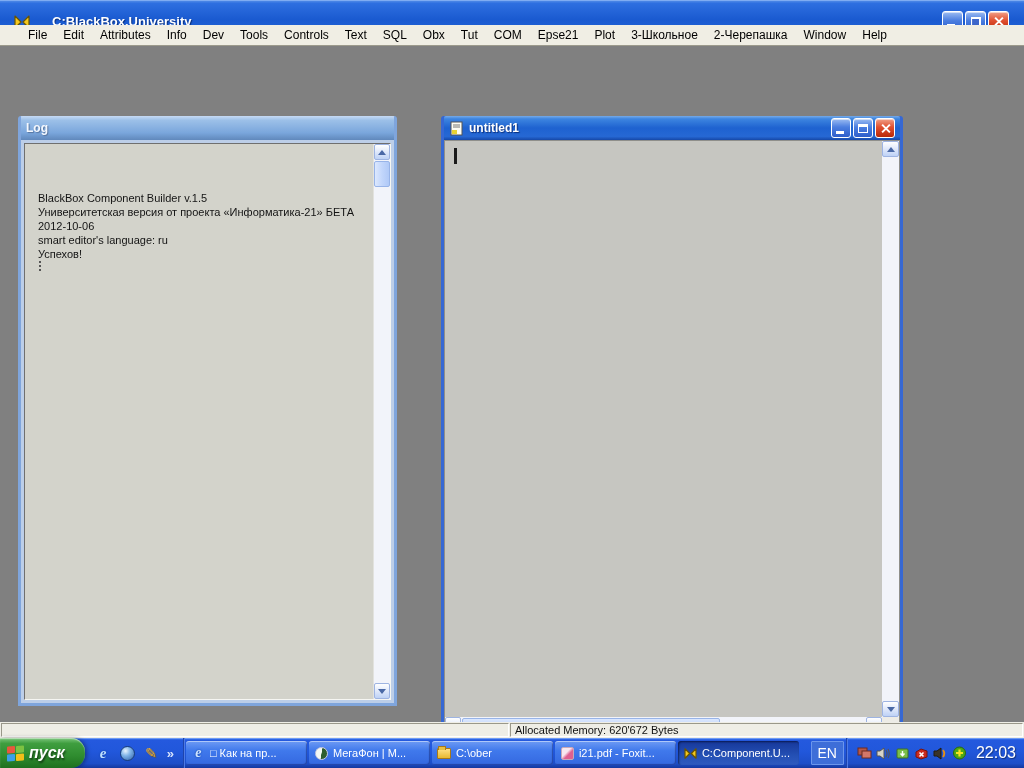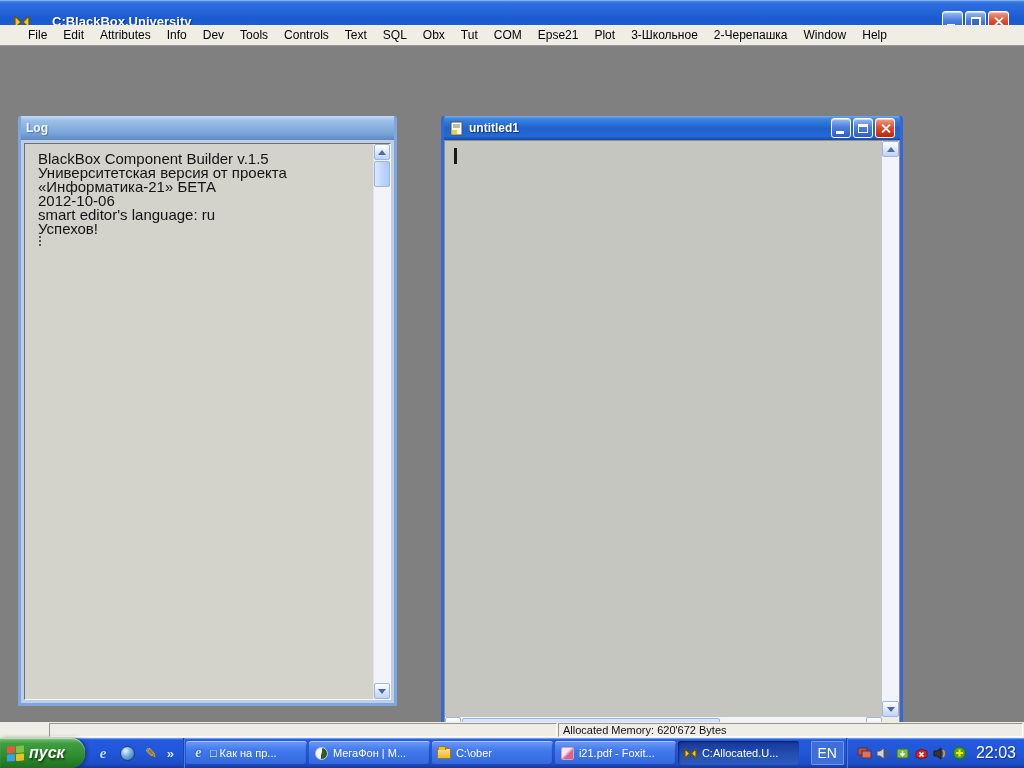--- a/index.html
+++ b/index.html
@@ -46,21 +46,21 @@
   .workspace { position:absolute; top:46px; left:0; right:0; top:46px; height:676px; background:#808080; }
 
   
   .child { position:absolute; border-radius:3px 3px 0 0; }
   .child-title { height:24px; display:flex; align-items:center; padding:0 5px; color:#fff; font-weight:bold; font-size:12px; border-radius:2px 2px 0 0; gap:4px; }
 
   .log { left:18px; top:70px; width:379px; height:590px; border:3px solid #7FA5DC; border-top:none; background:#BCCEE8; }
   .log .child-title { background:linear-gradient(#C6DAF4 0%, #9CC0E8 18%, #7AA6DC 70%, #6088BC 100%); text-shadow:1px 1px 1px #56749E; color:#F4F8FE; }
   .log-body { position:absolute; top:24px; left:0; right:0; bottom:0; background:#BCCEE8; }
   .log-inner { position:absolute; top:3px; left:3px; right:3px; bottom:3px; border:1px solid; border-color:#6F6F6F #F6F6F2 #F6F6F2 #6F6F6F; background:#D3D3CB; display:flex; }
-  .log-text { flex:1; padding:8px 2px 0 13px; font-size:15px; line-height:14px; color:#141414; overflow:hidden; }
+  .log-text { flex:1; padding:8px 2px 0 13px; font-size:11px; line-height:14px; color:#141414; overflow:hidden;margin-top:39px; }
   .caret-log { width:2px; height:12px; margin-left:1px; background:repeating-linear-gradient(#555 0 2px, #D3D3CB 2px 4px); }
 
   
   .vsb { width:17px; background:#F2F4FA; display:flex; flex-direction:column; border-left:1px solid #E2E2DE; }
   .sb-btn { height:16px; flex:0 0 16px; background:linear-gradient(#FFFFFF, #DCE6FA 55%, #BED2F6); border:1px solid #9EB4E2; border-radius:2px; display:flex; align-items:center; justify-content:center; }
   .tri-up    { width:0; height:0; border-left:4px solid transparent; border-right:4px solid transparent; border-bottom:5px solid #4A69A6; }
   .tri-down  { width:0; height:0; border-left:4px solid transparent; border-right:4px solid transparent; border-top:5px solid #4A69A6; }
   .tri-left  { width:0; height:0; border-top:4px solid transparent; border-bottom:4px solid transparent; border-right:5px solid #4A69A6; }
   .tri-right { width:0; height:0; border-top:4px solid transparent; border-bottom:4px solid transparent; border-left:5px solid #4A69A6; }
   .sb-thumb-v { height:26px; margin:1px 0; background:linear-gradient(90deg,#DCE8FE,#C2D6FB 50%,#B0C9F7); border:1px solid #98B4E8; border-radius:2px; }
@@ -85,21 +85,21 @@
   .doc-vsb { position:absolute; top:0; right:0; bottom:17px; width:17px; background:#F2F4FA; display:flex; flex-direction:column; }
   .doc-hsb { position:absolute; left:0; right:17px; bottom:0; height:17px; background:#F2F4FA; display:flex; align-items:center; }
   .doc-hsb .sb-btn { width:16px; height:17px; flex:0 0 16px; }
   .sb-thumb-h { width:258px; height:15px; margin:0 1px; background:linear-gradient(#DCE8FE,#C2D6FB 50%,#B0C9F7); border:1px solid #98B4E8; border-radius:2px; display:flex; align-items:center; justify-content:center; }
   .hgrip { width:9px; height:7px; background:repeating-linear-gradient(90deg,#9AB6E8 0 1px, transparent 1px 3px); }
   .corner { position:absolute; right:0; bottom:0; width:17px; height:17px; background:#EDECE6; }
   .corner:before { content:""; position:absolute; right:3px; bottom:3px; width:2px; height:2px; background:#9B9A92;
       box-shadow:-4px 4px 0 #9B9A92, 0 4px 0 #9B9A92, -8px 8px 0 #9B9A92, -4px 8px 0 #9B9A92, 0 8px 0 #9B9A92; }
 
   
-  .statusbar { position:absolute; top:722px; left:0; right:0; height:16px; background:#EFEEE6; display:flex;padding-left:48px; }
+  .statusbar { position:absolute; top:722px; left:0; right:0; height:16px; background:#EFEEE6; display:flex; }
   .status-pane { border:1px solid; border-color:#9A988A #FFFFFF #FFFFFF #9A988A; margin:1px 0 1px 1px; font-size:11px; color:#111; display:flex; align-items:center; padding:0 4px; }
   .status-pane.left { width:508px; }
   .status-pane.right { flex:1; margin-right:1px; }
 
   
   .taskbar { position:absolute; top:738px; left:0; right:0; height:30px;
     background:linear-gradient(#3E7CF0 0%, #2459DE 8%, #2157DB 45%, #1D4EC8 85%, #15389E 100%);
     box-shadow:inset 0 1px 0 #6E9AF4; display:flex; align-items:center; }
   .start-btn { height:30px; flex:0 0 auto; padding:0 20px 0 7px; border-radius:0 14px 14px 0;
     background:linear-gradient(#7CC67C 0%, #3F9E3F 18%, #2F8C2F 60%, #1F701F 100%);
@@ -312,21 +312,21 @@
             <span class="ico-foxit"></span>
           </span>
         <span class="task-label">i21.pdf - Foxit...</span>
       </div>
       <div class="task-btn active">
         <span class="tb-ico ico-bb">
           <svg width="13" height="11" viewBox="0 0 16 14">
               <path d="M1,1 L7,7 L1,13 Z M15,1 L9,7 L15,13 Z" fill="#F4C81E" stroke="#6B5500" stroke-width="1.5" stroke-linejoin="round"></path>
             </svg>
         </span>
-        <span class="task-label">C:Allocated.U...</span>
+        <span class="task-label">C:Component.U...</span>
       </div>
     </div>
     <div class="lang">EN</div>
     <div class="tray">
       <span class="tray-ico">
         <svg width="15" height="13" viewBox="0 0 15 13">
             <rect x="1" y="1" width="9" height="7" fill="#B4584A" stroke="#6E2A20"></rect>
             <rect x="5" y="4" width="9" height="7" fill="#D4776A" stroke="#6E2A20"></rect>
           </svg>
       </span>

